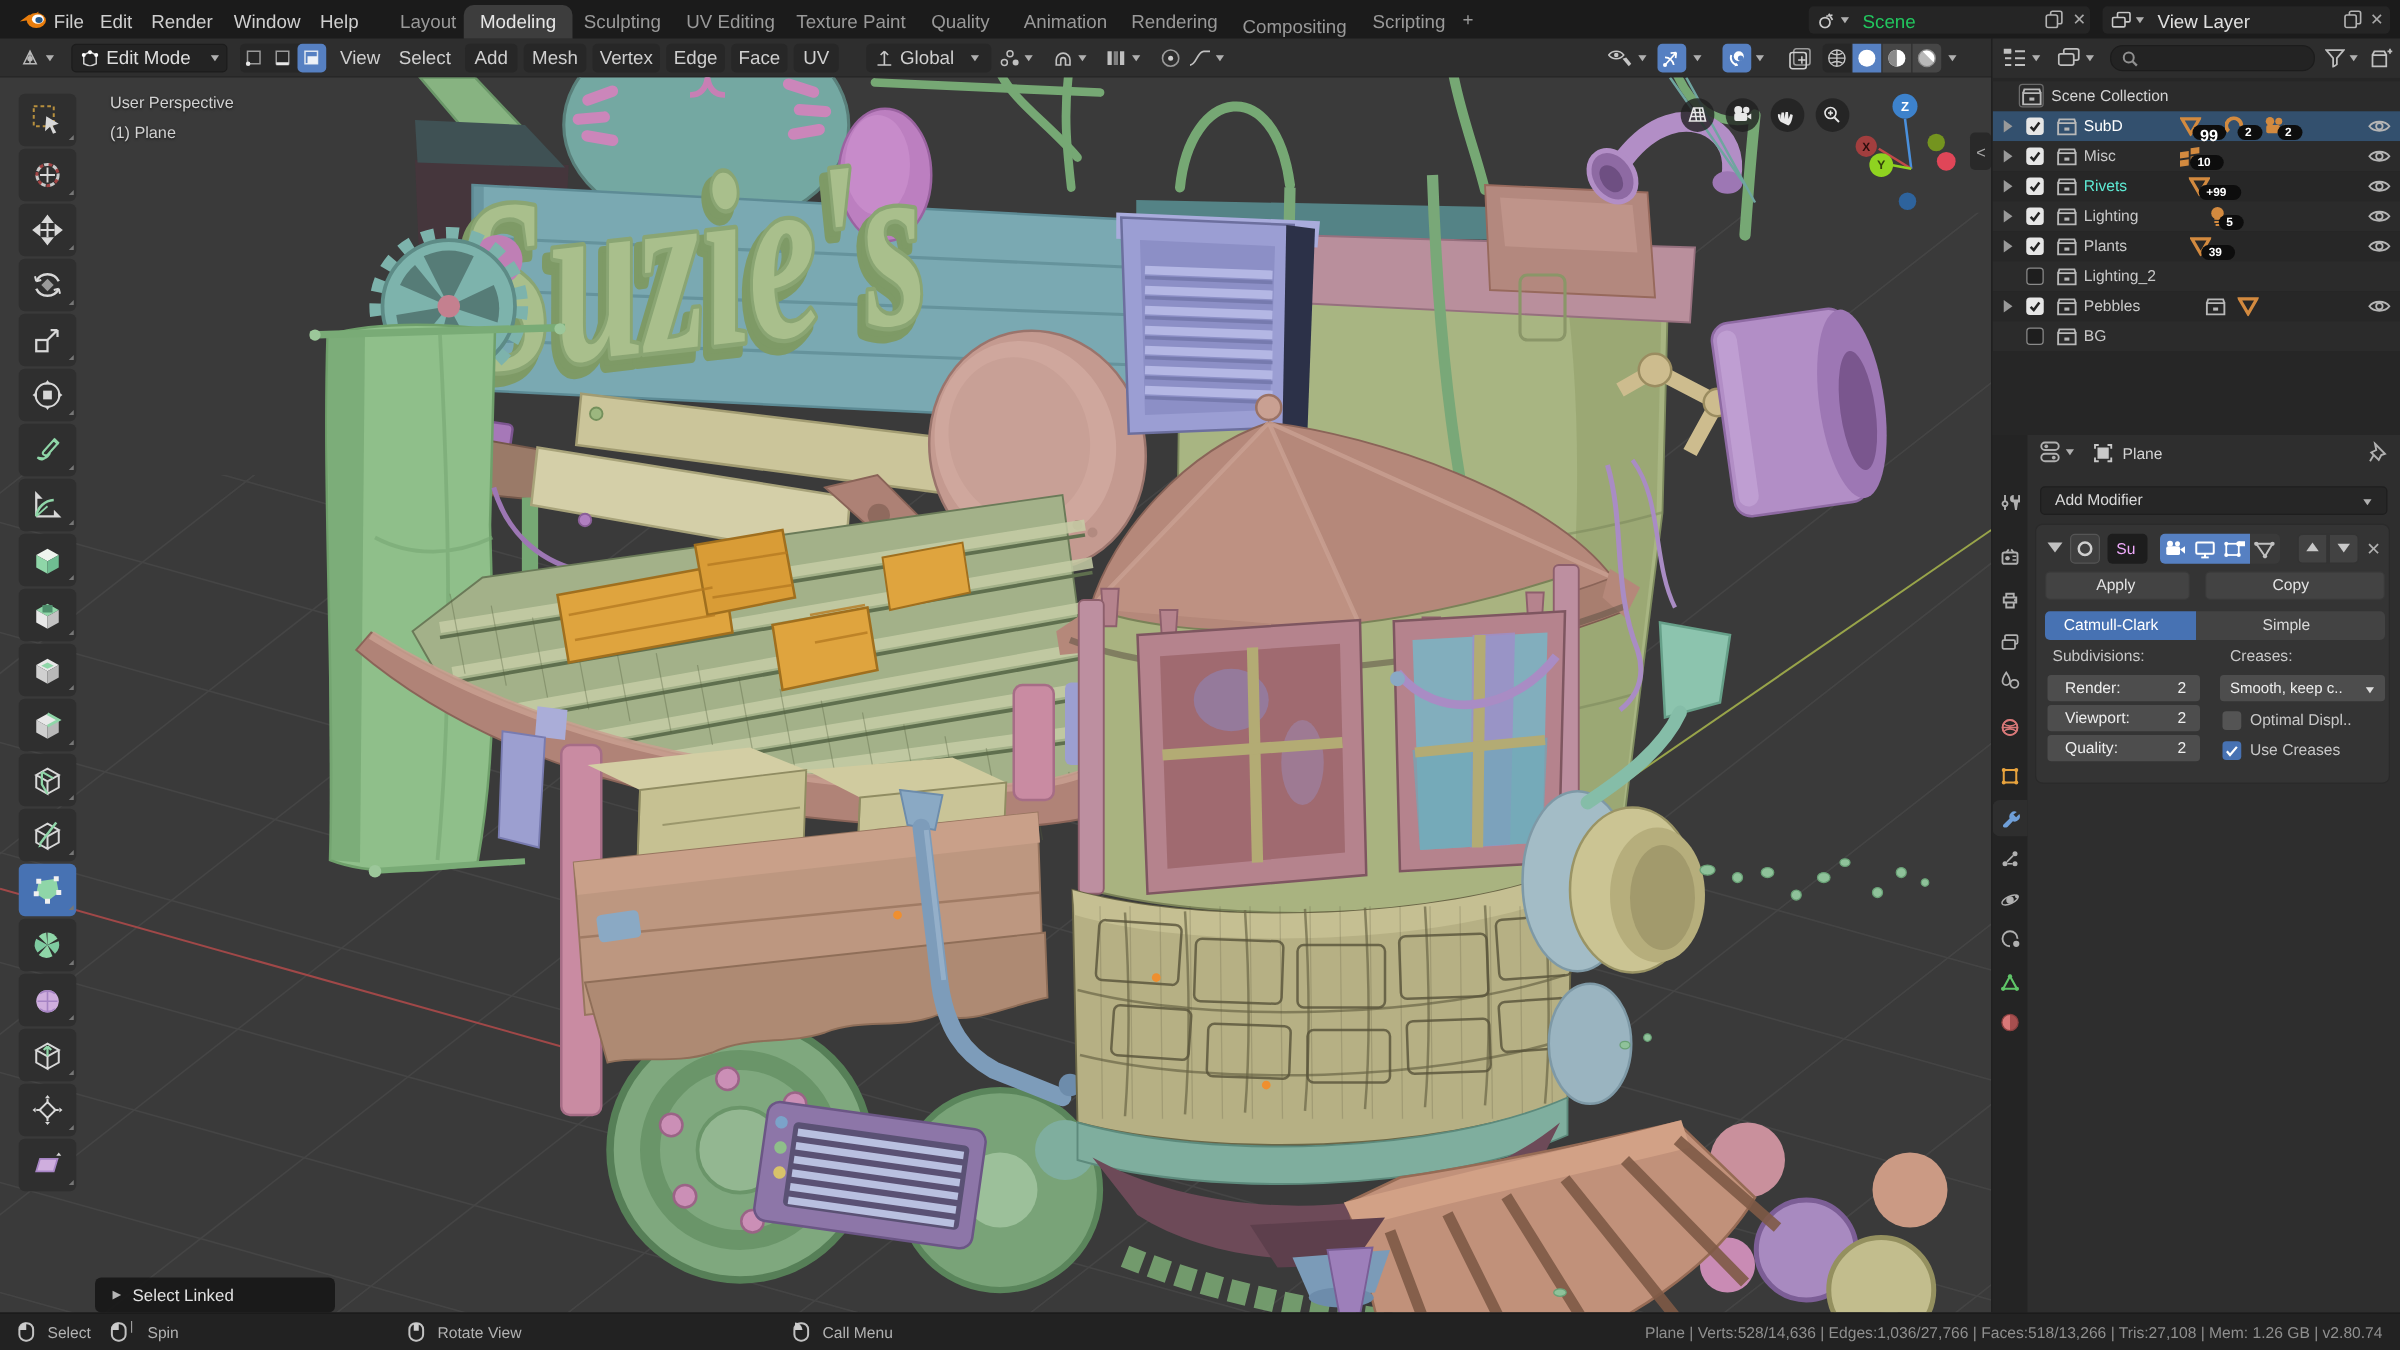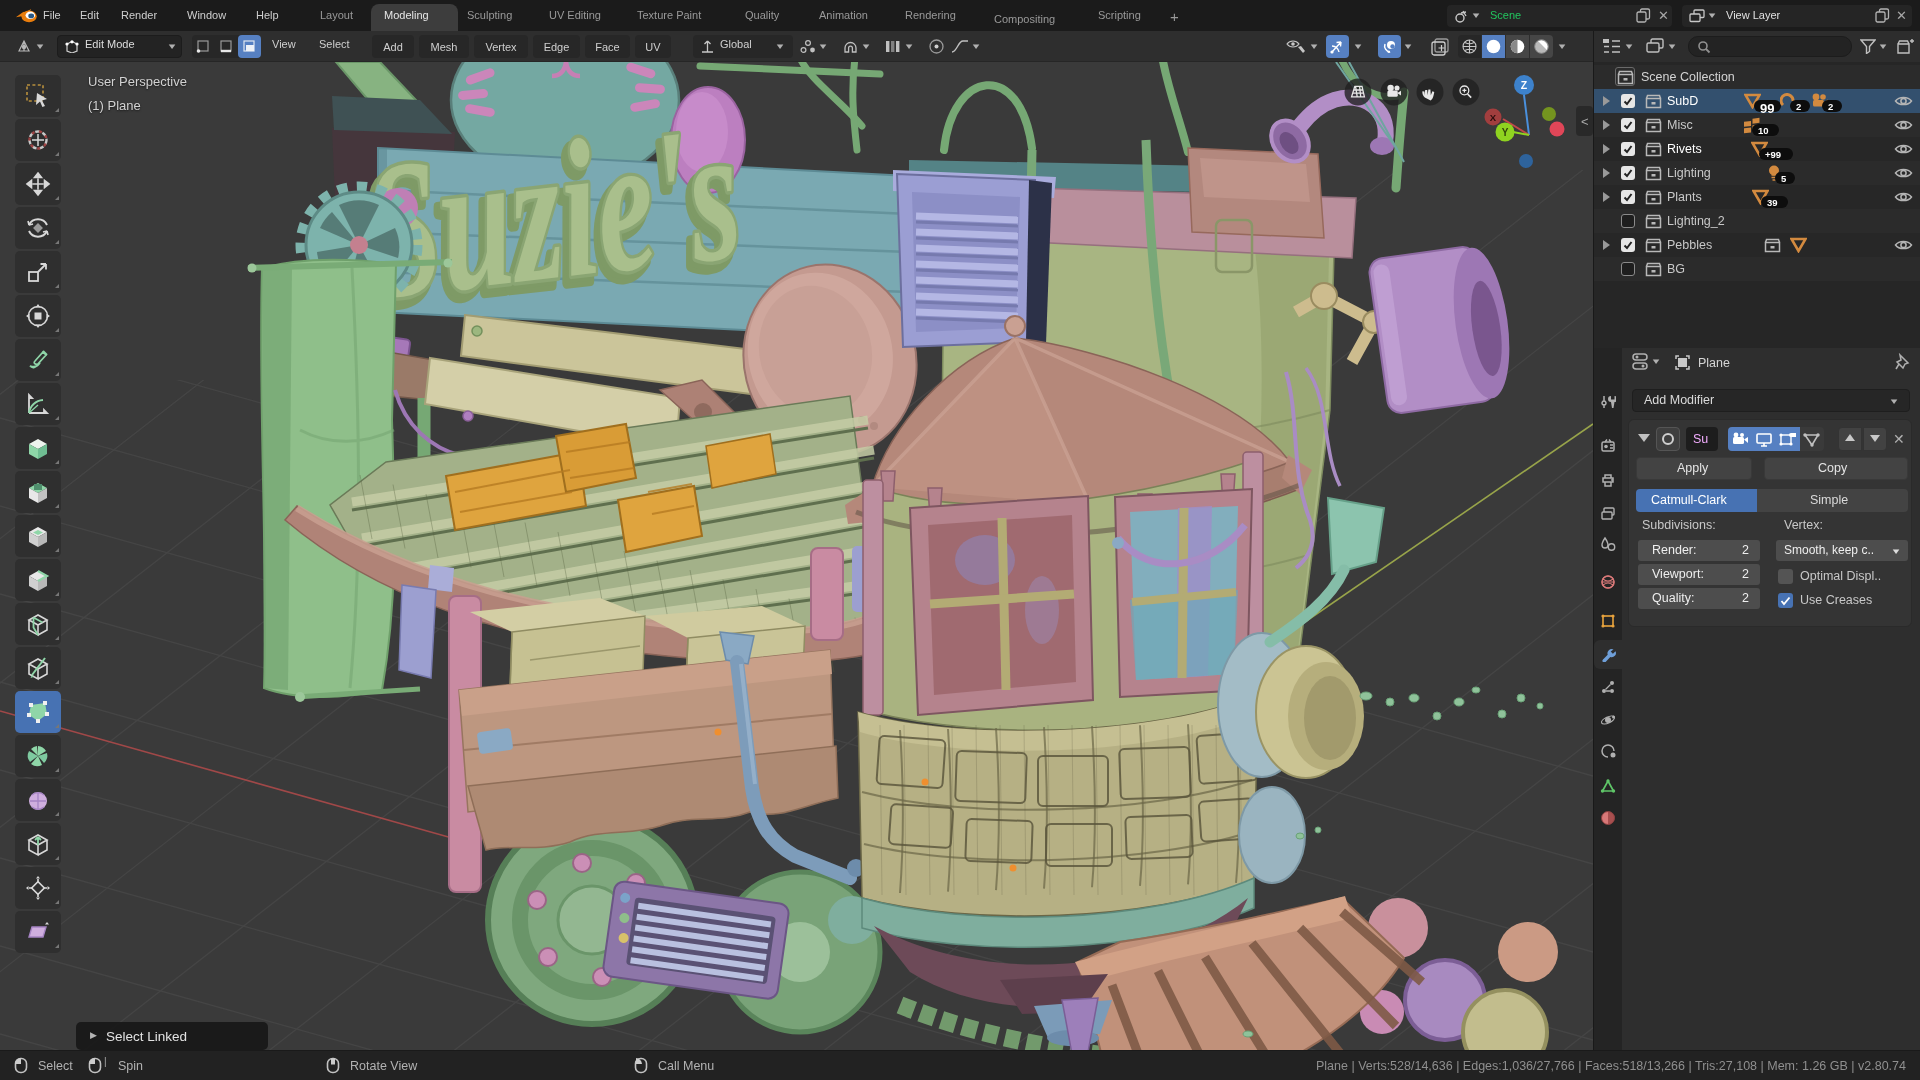--- a/index.html
+++ b/index.html
@@ -1,17 +1,17 @@
 <!DOCTYPE html>
 <html><head><meta charset="utf-8"><style>
 *{margin:0;padding:0;box-sizing:border-box}
 html,body{width:1920px;height:1080px;overflow:hidden;background:#3a3a3a;font-family:"Liberation Sans",sans-serif;-webkit-font-smoothing:antialiased}
 .a{position:absolute;white-space:nowrap}
 #stage{position:relative;width:1920px;height:1080px}
-.t13{font-size:11px;color:#cfcfcf}
+.t13{font-size:15px;color:#cfcfcf}
 .t12{font-size:12.5px;color:#c6c6c6}
 .dim{color:#999}
 .pill{background:#272727;border-radius:4px;display:flex;align-items:center;justify-content:center}
 .chev{font-size:8px;color:#b0b0b0;transform:scaleX(1.4)}
 </style></head>
 <body>
 <div id="stage">
 
 <div class="a" style="left:0;top:0;width:1920px;height:31px;background:#1b1b1b"></div>
 <svg class="a" style="left:15px;top:8px" width="23" height="15" viewBox="0 0 27 17">
@@ -783,21 +783,21 @@
         <div class="a" style="left:9px;top:82px;width:0;height:0;border-top:5px solid transparent;border-bottom:5px solid transparent;border-left:7px solid #999"></div>
         <div class="a" style="left:27px;top:80px;width:14px;height:14px;background:#e6e6e6;border-radius:3px"></div>
         <svg class="a" style="left:29px;top:82px" width="10" height="10" viewBox="0 0 10 10">
           <path d="M1.5,5.5 l2.5,2.5 L8.5,2" stroke="#222" stroke-width="2" fill="none"></path>
         </svg>
         <svg class="a" style="left:51px;top:80px" width="17" height="15" viewBox="0 0 17 15">
           <path d="M1.5,4.5 h14 v9 h-14 Z" fill="none" stroke="#b8b8b8" stroke-width="1.5"></path>
           <path d="M1.5,4.5 l1,-3 h12 l1,3" fill="none" stroke="#b8b8b8" stroke-width="1.5"></path>
           <rect x="6.5" y="8" width="4" height="2.5" fill="#b8b8b8"></rect>
         </svg>
-        <div class="a t12" style="left:73px;top:80px;color:#ffffff">Rivets</div>
+        <div class="a t12" style="left:73px;top:80px;color:#5eead4">Rivets</div>
         <div class="a" style="left:9px;top:106px;width:0;height:0;border-top:5px solid transparent;border-bottom:5px solid transparent;border-left:7px solid #999"></div>
         <div class="a" style="left:27px;top:104px;width:14px;height:14px;background:#e6e6e6;border-radius:3px"></div>
         <svg class="a" style="left:29px;top:106px" width="10" height="10" viewBox="0 0 10 10">
           <path d="M1.5,5.5 l2.5,2.5 L8.5,2" stroke="#222" stroke-width="2" fill="none"></path>
         </svg>
         <svg class="a" style="left:51px;top:104px" width="17" height="15" viewBox="0 0 17 15">
           <path d="M1.5,4.5 h14 v9 h-14 Z" fill="none" stroke="#b8b8b8" stroke-width="1.5"></path>
           <path d="M1.5,4.5 l1,-3 h12 l1,3" fill="none" stroke="#b8b8b8" stroke-width="1.5"></path>
           <rect x="6.5" y="8" width="4" height="2.5" fill="#b8b8b8"></rect>
         </svg>
@@ -1045,21 +1045,21 @@
         <div class="a" style="left:299px;top:83px;color:#b0b0b0;font-size:14px">✕</div>
         <div class="a" style="left:42px;top:109px;width:116px;height:23px;background:#434343;border-radius:4px;border:1px solid #393939"></div>
         <div class="a t12" style="left:83px;top:113px;color:#e4e4e4">Apply</div>
         <div class="a" style="left:170px;top:109px;width:144px;height:23px;background:#434343;border-radius:4px;border:1px solid #393939"></div>
         <div class="a t12" style="left:224px;top:113px;color:#e4e4e4">Copy</div>
         <div class="a" style="left:42px;top:141px;width:121px;height:23px;background:#4772b3;border-radius:4px 0 0 4px"></div>
         <div class="a t12" style="left:57px;top:145px;color:#fff">Catmull-Clark</div>
         <div class="a" style="left:163px;top:141px;width:151px;height:23px;background:#434343;border-radius:0 4px 4px 0"></div>
         <div class="a t12" style="left:216px;top:145px;color:#dadada">Simple</div>
         <div class="a t12" style="left:48px;top:170px;color:#c8c8c8">Subdivisions:</div>
-        <div class="a t12" style="left:190px;top:170px;color:#c8c8c8">Vertex:</div>
+        <div class="a t12" style="left:190px;top:170px;color:#c8c8c8">Creases:</div>
         <div class="a" style="left:44px;top:192px;width:122px;height:21px;background:#4d4d4d;border-radius:3px"></div>
         <div class="a t12" style="left:58px;top:195px;color:#eee">Render:</div>
         <div class="a t12" style="left:148px;top:195px;color:#eee">2</div>
         <div class="a" style="left:44px;top:216px;width:122px;height:21px;background:#4d4d4d;border-radius:3px"></div>
         <div class="a t12" style="left:58px;top:219px;color:#eee">Viewport:</div>
         <div class="a t12" style="left:148px;top:219px;color:#eee">2</div>
         <div class="a" style="left:44px;top:240px;width:122px;height:21px;background:#4d4d4d;border-radius:3px"></div>
         <div class="a t12" style="left:58px;top:243px;color:#eee">Quality:</div>
         <div class="a t12" style="left:148px;top:243px;color:#eee">2</div>
         <div class="a" style="left:182px;top:192px;width:132px;height:21px;background:#4d4d4d;border-radius:3px"></div>

